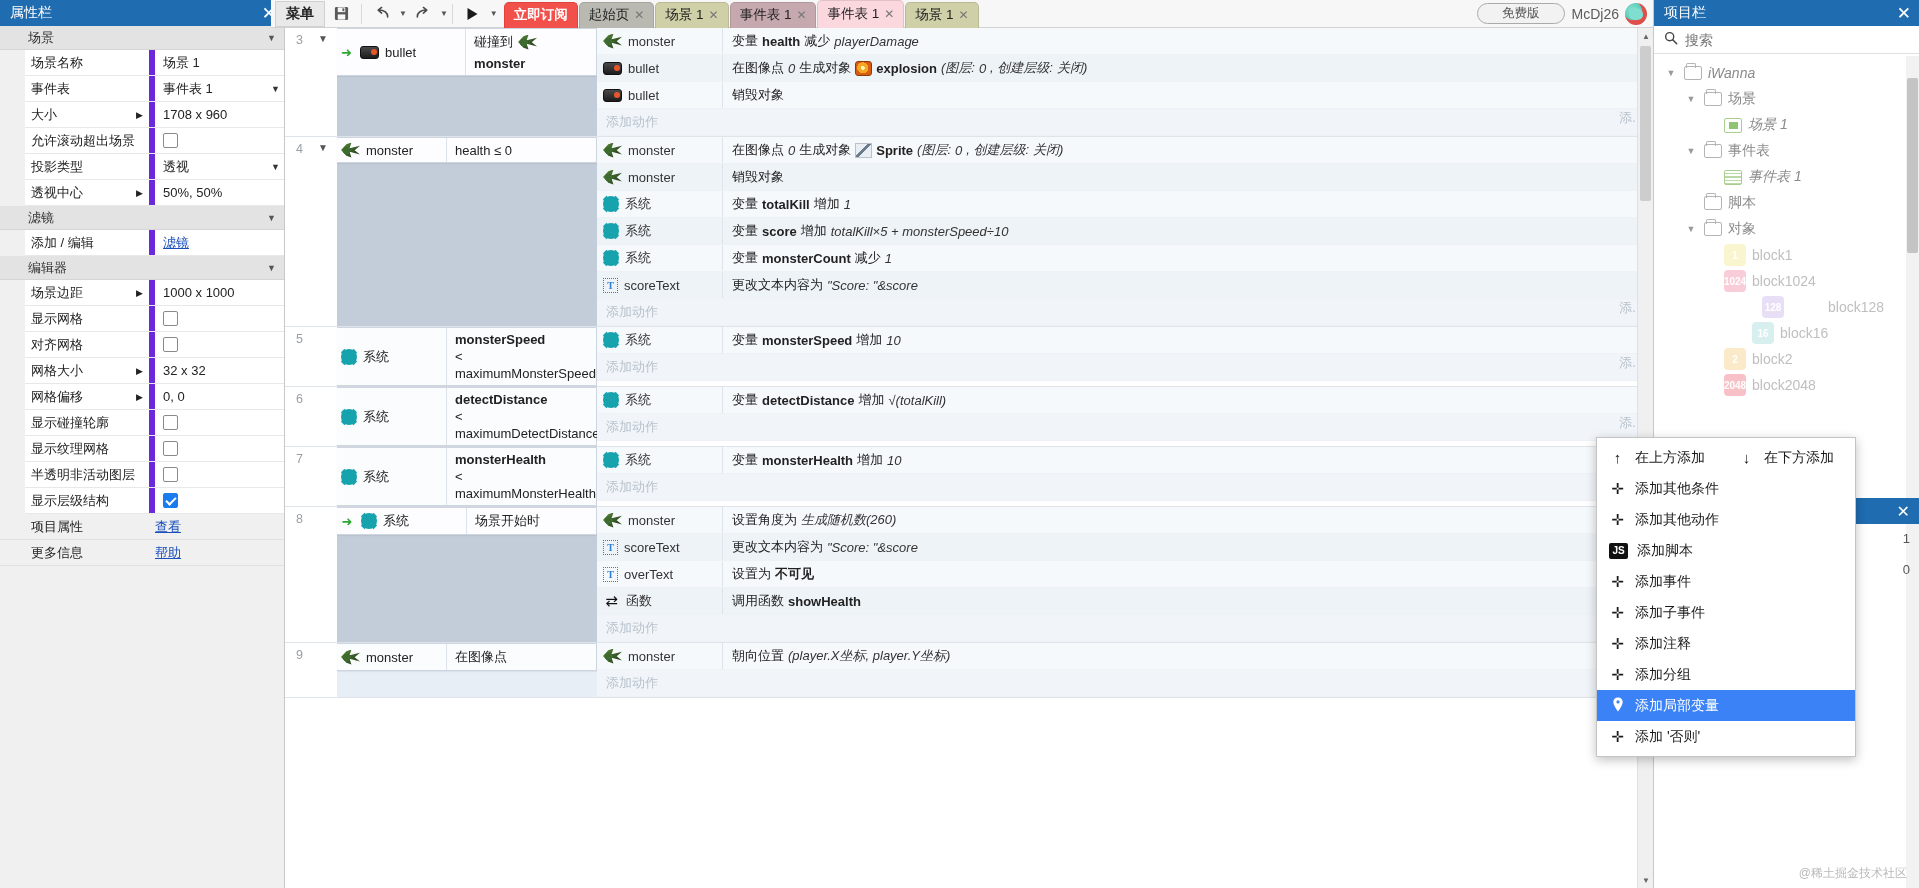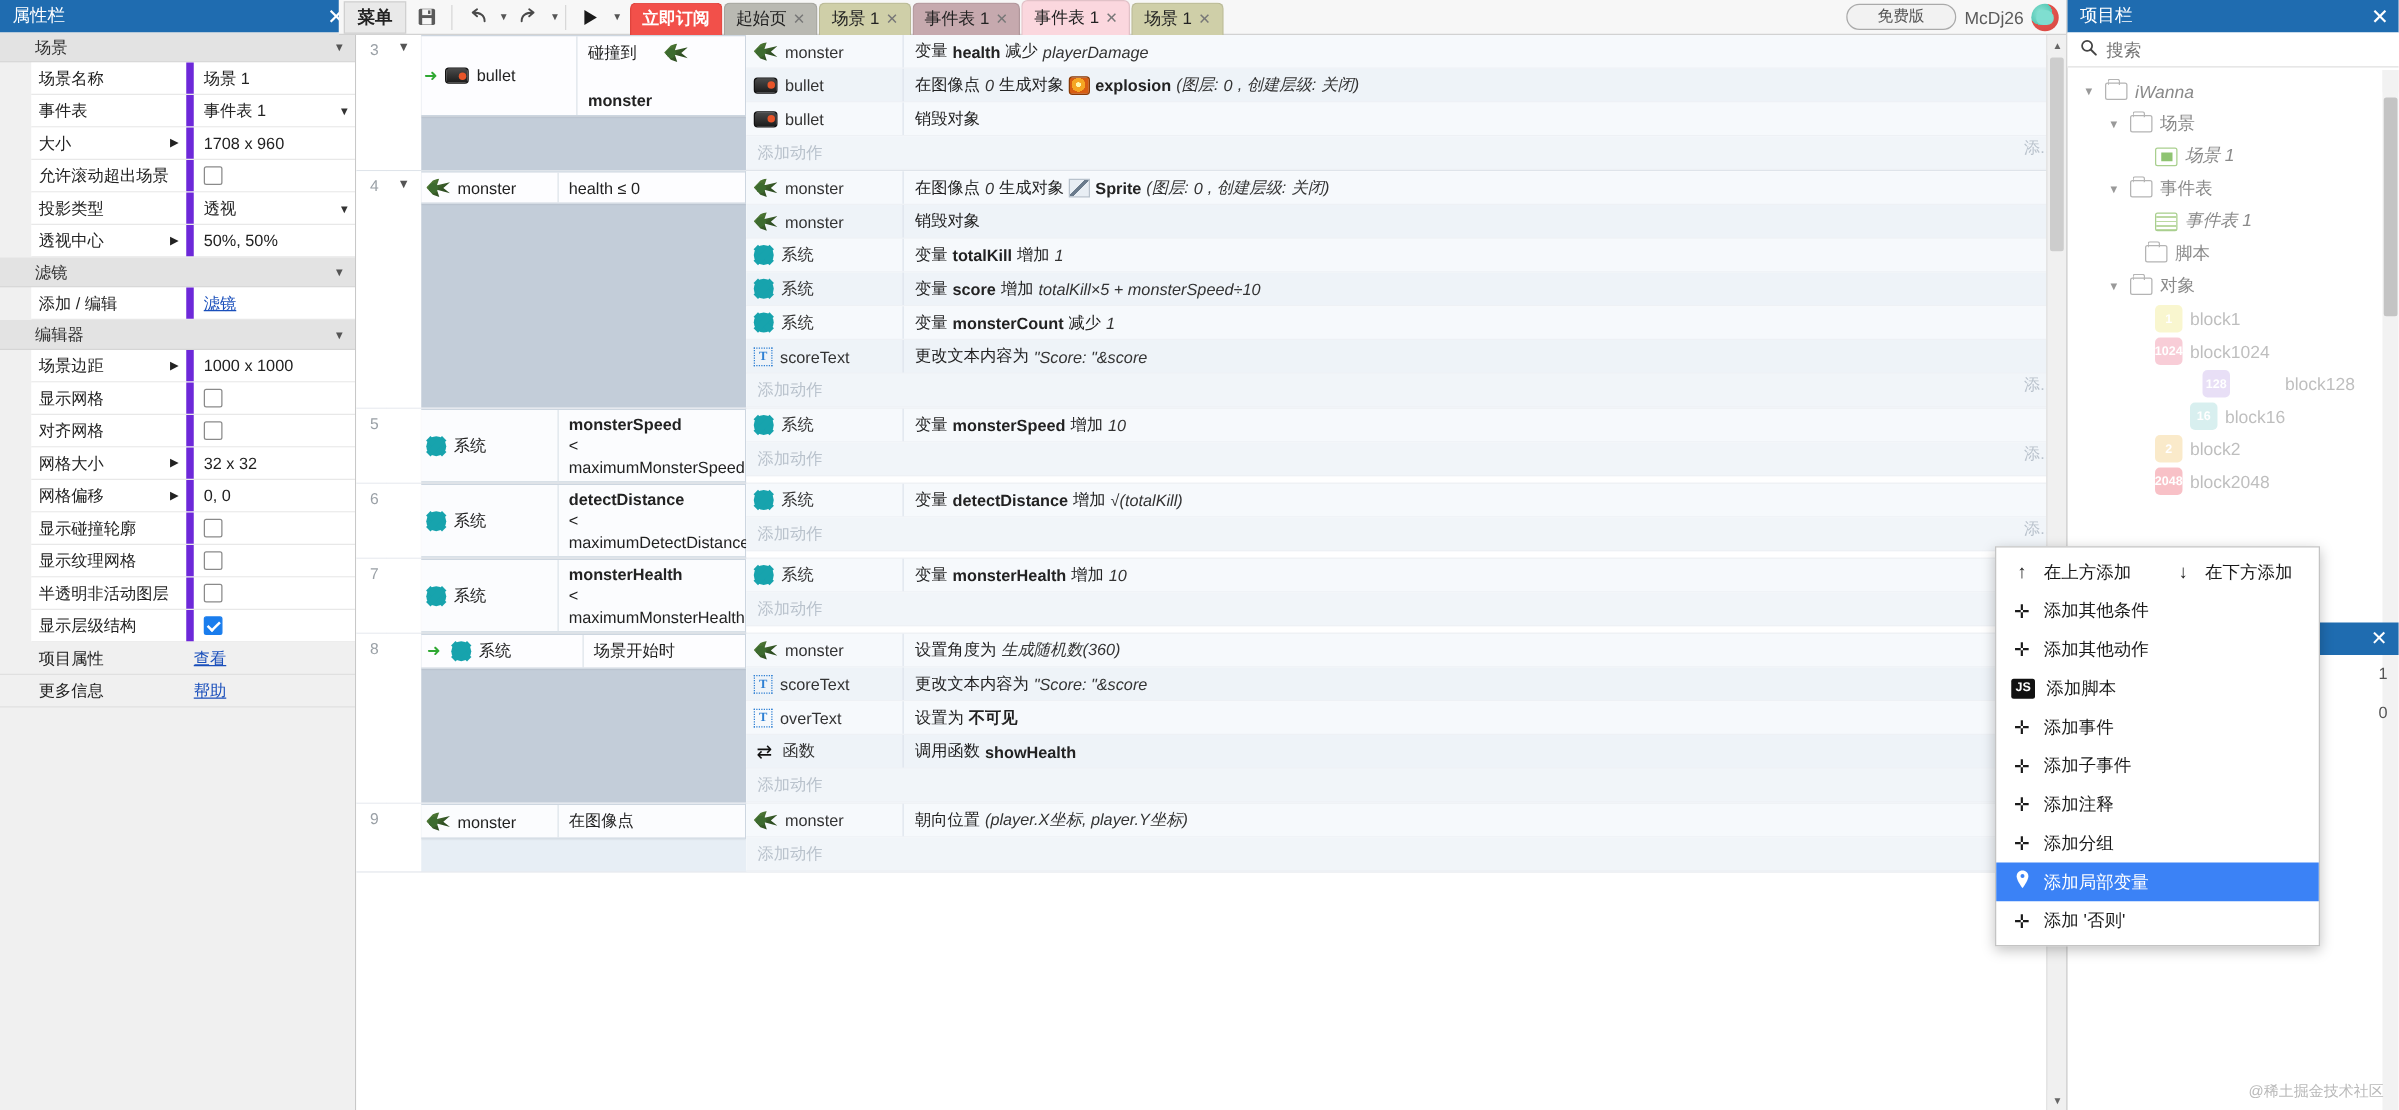--- a/index.html
+++ b/index.html
@@ -161,21 +161,21 @@
     display: flex; align-items: stretch; min-height: 26px;
     background: #fbfcfe; border: 1px solid #cdd6e0; border-left: none;
     box-shadow: 0 1px 1px rgba(0,0,0,0.05);
   }
   .cond-head.sel { background: #fdfdff; }
   .cond-arrow { width: 20px; display:flex; align-items:center; justify-content:center; color:#2fa832; font-size: 13px; }
   .cond-obj {
     display: flex; align-items: center; gap: 6px; padding: 3px 8px 3px 4px;
     min-width: 110px; border-right: 1px solid #dde3ea; font-size: 13px;
   }
-  .cond-txt { padding: 4px 8px; font-size: 13px; display: flex; align-items: center; gap: 22px; flex-wrap: wrap; }
+  .cond-txt { padding: 4px 8px; font-size: 13px; display: flex; align-items: center; gap: 5px; flex-wrap: wrap; }
   .cond-fill { flex: 1; }
 
   .act-col { flex: 1; display: flex; flex-direction: column; background: #fff; }
   .act-row {
     display: flex; align-items: stretch; min-height: 25px;
     border-bottom: 1px solid #eef1f5; background: #f6f9fc;
   }
   .act-row:nth-child(even) { background: #eef3f8; }
   .act-obj {
     width: 126px; min-width: 126px; display: flex; align-items: center; gap: 6px;
@@ -866,21 +866,21 @@
               <div class="cond-fill"></div>
             </div>
             <div class="act-col">
               <div class="act-row">
                 <span class="act-obj">
                   <span class="ico ico-monster"></span>
                   <span>monster</span>
                 </span>
                 <span class="act-txt">
                   <span>设置角度为 </span>
-                  <i class="ital">生成随机数(360)</i>
+                  <i class="ital">生成随机数(260)</i>
                 </span>
               </div>
               <div class="act-row">
                 <span class="act-obj">
                   <span class="ico ico-text">T</span>
                   <span>scoreText</span>
                 </span>
                 <span class="act-txt">
                   <span>更改文本内容为 </span>
                   <i class="ital">"Score: "&amp;score</i>
@@ -1040,21 +1040,21 @@
         <div class="tnode" style="padding-left: 30px;">
           <span class="tw">▼</span>
           <span class="folder-ic"></span>
           <span class="lbl">事件表</span>
         </div>
         <div class="tnode ital" style="padding-left: 50px;">
           <span class="tw"></span>
           <span class="sheet-ic"></span>
           <span class="lbl">事件表 1</span>
         </div>
-        <div class="tnode" style="padding-left: 42px;">
+        <div class="tnode" style="padding-left: 30px;">
           <span class="tw"></span>
           <span class="folder-ic"></span>
           <span class="lbl">脚本</span>
         </div>
         <div class="tnode" style="padding-left: 30px;">
           <span class="tw">▼</span>
           <span class="folder-ic"></span>
           <span class="lbl">对象</span>
         </div>
         <div class="tnode faded" style="padding-left: 50px;">

